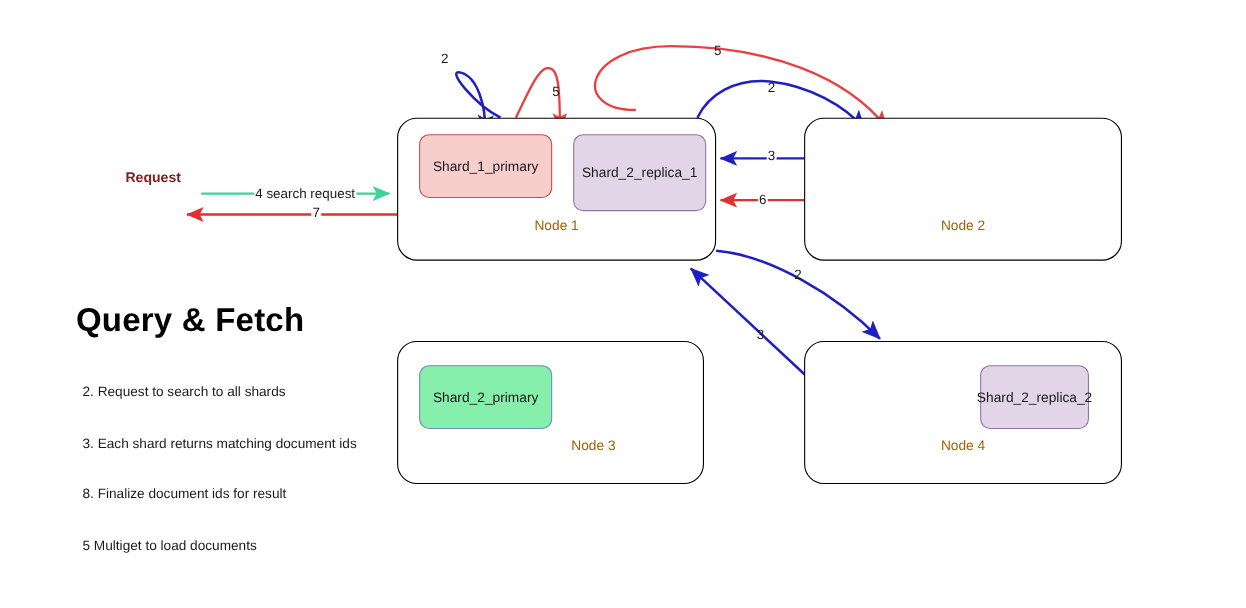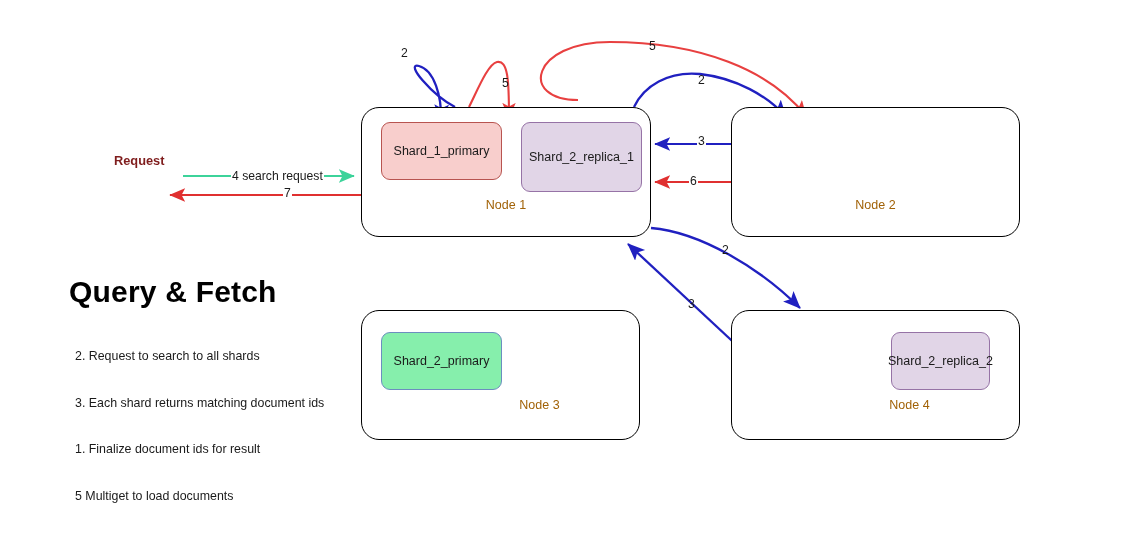--- a/index.html
+++ b/index.html
@@ -102,21 +102,21 @@
   <div class="node-box" style="left:361px; top:107px; width:290px; height:130px;"></div>
   <div class="node-label" style="left:361px; width:290px; top:198px;">Node 1</div>
 
   <div class="node-box" style="left:731px; top:107px; width:289px; height:130px;"></div>
   <div class="node-label" style="left:731px; width:289px; top:198px;">Node 2</div>
 
   <div class="node-box" style="left:361px; top:310px; width:279px; height:130px;"></div>
   <div class="node-label" style="left:361px; width:279px; top:398px;margin-left:39px;">Node 3</div>
 
   <div class="node-box" style="left:731px; top:310px; width:289px; height:130px;"></div>
-  <div class="node-label" style="left:731px; width:289px; top:398px;padding-left:34px;">Node 4</div>
+  <div class="node-label" style="left:731px; width:289px; top:398px;">Node 4</div>
 
   
   <div class="shard" style="left:381px; top:122px; width:121px; height:58px; background:#f8cecc; border-color:#b85450;">Shard_1_primary</div>
   <div class="shard" style="left:521px; top:122px; width:121px; height:70px; background:#e1d5e7; border-color:#9673a6;">Shard_2_replica_1</div>
 
 
   <div class="shard" style="left:381px; top:332px; width:121px; height:58px; background:#86efac; border-color:#6c8ebf;">Shard_2_primary</div>
 
   <div class="shard" style="left:891px; top:332px; width:99px; height:58px; background:#e1d5e7; border-color:#9673a6;">Shard_2_replica_2</div>
 
@@ -171,19 +171,19 @@
   <div class="edge-label nobg" style="left:687px; top:297px;">3</div>
 
   
   <div id="request-label">Request</div>
 
   
   <div id="legend-title">Query &amp; Fetch</div>
   <div id="legend-list">
     <span class="legend-line">2. Request to search to all shards</span>
     <span class="legend-line">3. Each shard returns matching document ids</span>
-    <span class="legend-line">1. Finalize document ids for result</span>
+    <span class="legend-line">8. Finalize document ids for result</span>
     <span class="legend-line">5 Multiget to load documents</span>
     
     
   </div>
 
 </div>
 
 </body></html>

